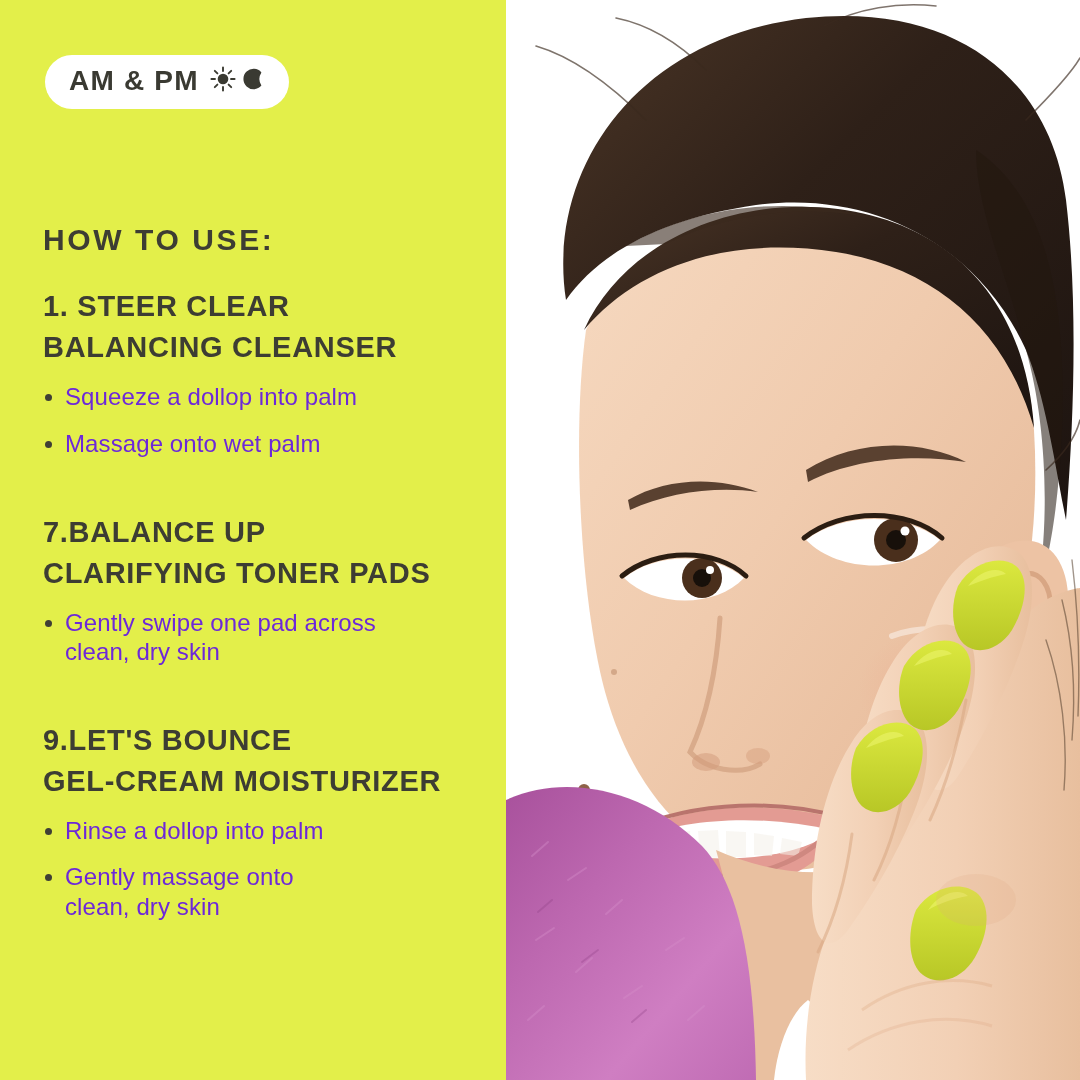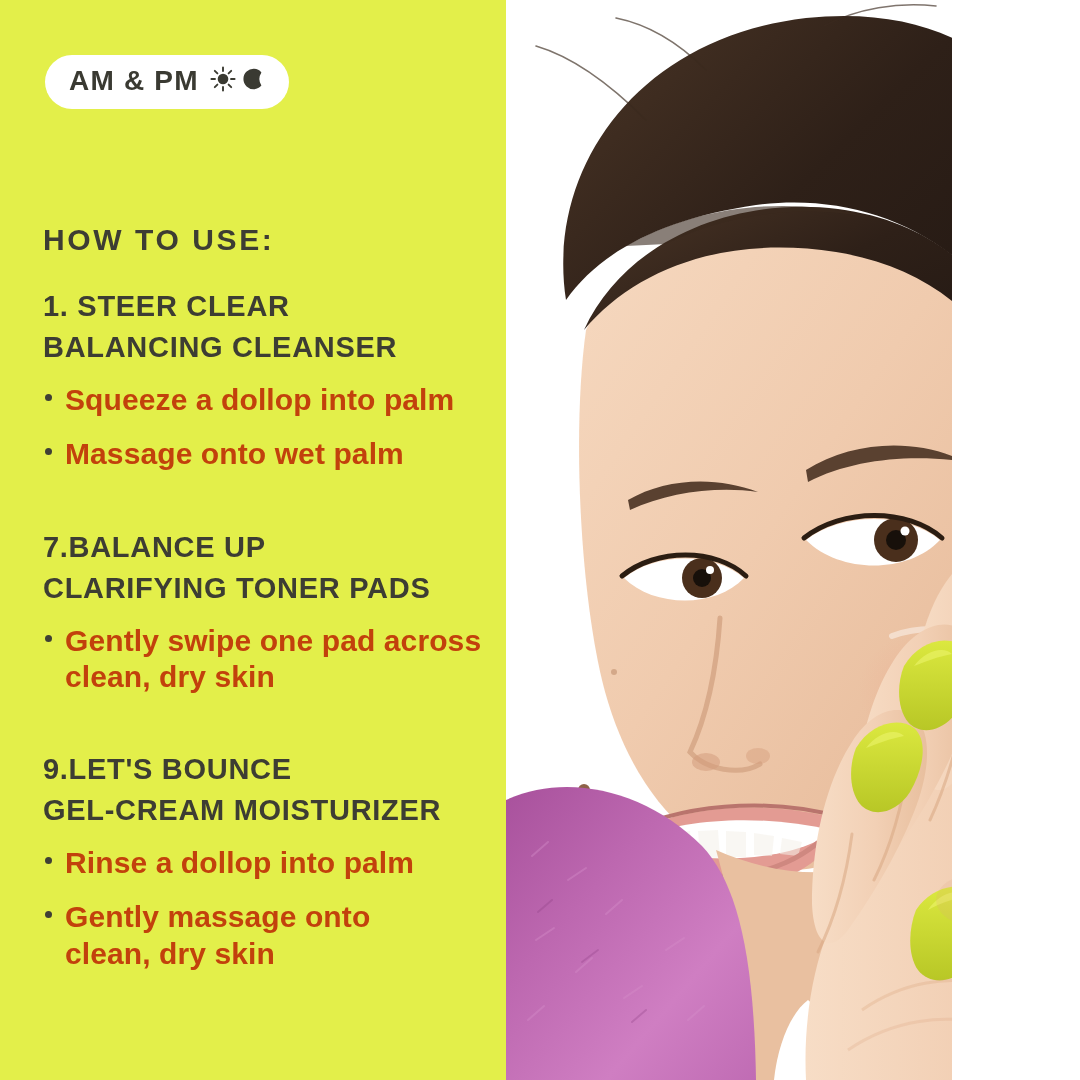--- a/index.html
+++ b/index.html
@@ -7,21 +7,21 @@
 
   html, body {
     width:1080px; height:1080px;
     overflow:hidden;
     background:#ffffff;
     font-family:"Liberation Sans", sans-serif;
   }
 
   .canvas {
     position:relative;
-    width:952px; height:1080px;
+    width:1080px; height:1080px;
     background:#ffffff;
     overflow:hidden;
   }
 
   
   .left-panel {
     position:absolute;
     left:0; top:0;
     width:506px; height:1080px;
     background:#e3ef4a;
@@ -85,24 +85,24 @@
     white-space:pre-line;
   }
 
   .bullets {
     list-style:none;
     margin-top:14px;
   }
   .bullets li {
     position:relative;
     padding-left:22px;
-    font-size:30px;
-    font-weight:bold;
+    font-size:24px;
+    font-weight:normal;
     letter-spacing:0.1px;
-    color:#c2410c;
+    color:#6d28d9;
     line-height:1.22;
     margin-bottom:17px;
     white-space:pre-line;
   }
   .bullets li:before {
     content:"";
     position:absolute;
     left:2px; top:12px;
     width:7px; height:7px;
     border-radius:50%;

